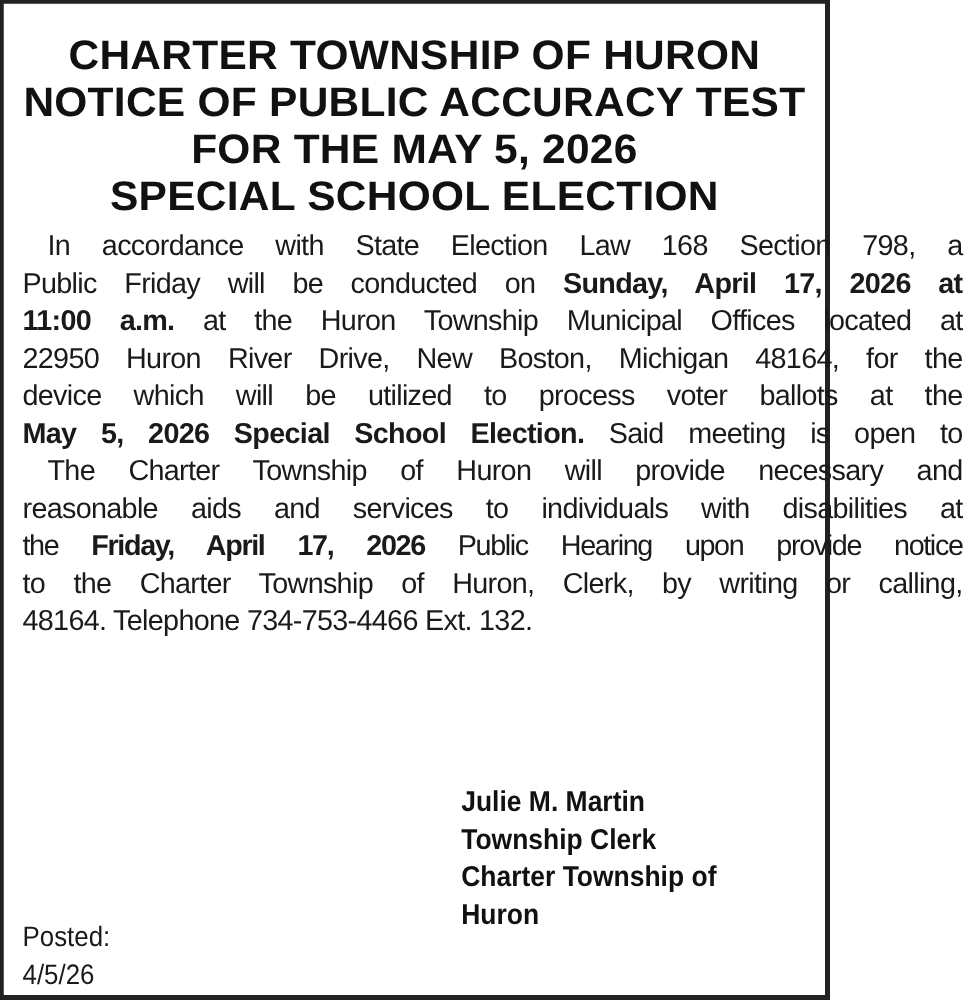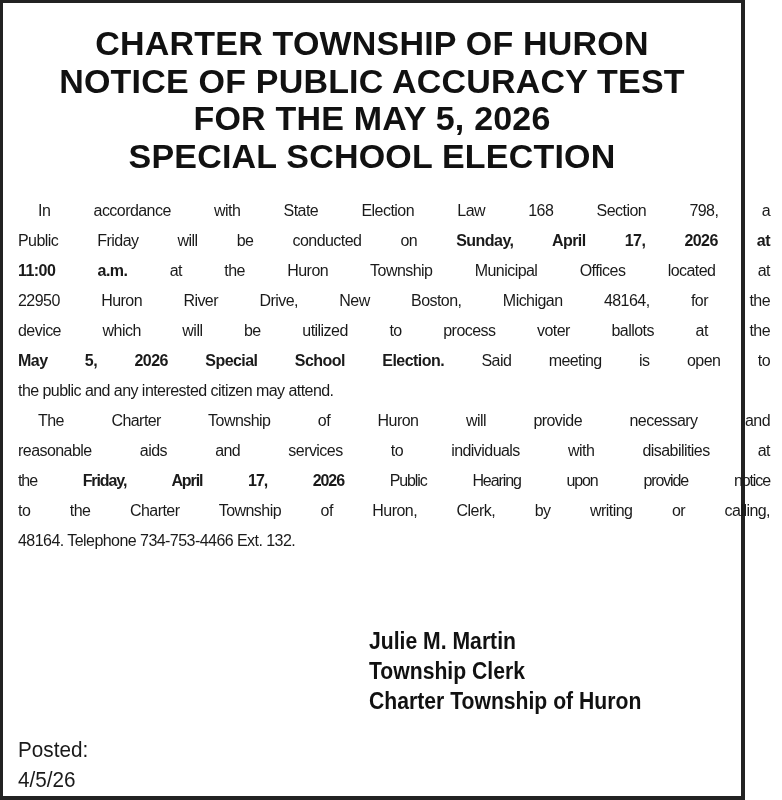--- a/index.html
+++ b/index.html
@@ -8,21 +8,21 @@
       background: #ffffff;
     }
     body {
       width: 782px;
       height: 800px;
       overflow: hidden;
     }
     .notice {
       position: relative;
       box-sizing: border-box;
-      width: 745px;
+      width: 664px;
       height: 800px;
       border-top: 3px solid #222222;
       border-left: 3px solid #222222;
       border-right: 4px solid #222222;
       border-bottom: 4px solid #222222;
       background: #ffffff;
       color: #1a1a1a;
     }
     .title {
       position: absolute;
@@ -96,29 +96,28 @@
   <div class="title">
     <div>CHARTER TOWNSHIP OF HURON</div>
     <div>NOTICE OF PUBLIC ACCURACY TEST</div>
     <div>FOR THE MAY 5, 2026</div>
     <div>SPECIAL SCHOOL ELECTION</div>
   </div>
 
   <div class="body" style="transform: scaleX(1.5); width: 497px; font-size: 22.4px;">
   </div>
 
-  <div class="body" id="body-real" style="transform: none; width: 752px; font-size: 16px; letter-spacing: -0.55px; word-spacing: 0px; margin-top: 15px;">
+  <div class="body" id="body-real" style="transform: none; width: 752px; font-size: 23px; letter-spacing: -0.55px; word-spacing: 0px;">
     <div>
       <div class="line indent"><span>In accordance with State Election Law 168 Section 798, a</span></div>
       <div class="line"><span>Public Friday will be conducted on </span><span class="b">Sunday, April 17, 2026 at</span></div>
       <div class="line"><span class="b">11:00 a.m.</span><span> at the Huron Township Municipal Offices located at</span></div>
       <div class="line"><span>22950 Huron River Drive, New Boston, Michigan 48164, for the</span></div>
       <div class="line"><span>device which will be utilized to process voter ballots at the</span></div>
       <div class="line"><span class="b">May 5, 2026 Special School Election.</span><span> Said meeting is open to</span></div>
-      <div class="line last"><span>the public and any interested citizen may attend.</span></div>
     </div>
     <div>
       <div class="line indent"><span>The Charter Township of Huron will provide necessary and</span></div>
       <div class="line"><span>reasonable aids and services to individuals with disabilities at</span></div>
       <div class="line" style="letter-spacing:-1.1px;"><span>the </span><span class="b">Friday, April 17, 2026</span><span> Public Hearing upon provide notice</span></div>
       <div class="line"><span>to the Charter Township of Huron, Clerk, by writing or calling,</span></div>
       <div class="line last"><span>48164. Telephone 734-753-4466 Ext. 132.</span></div>
     </div>
   </div>
 

